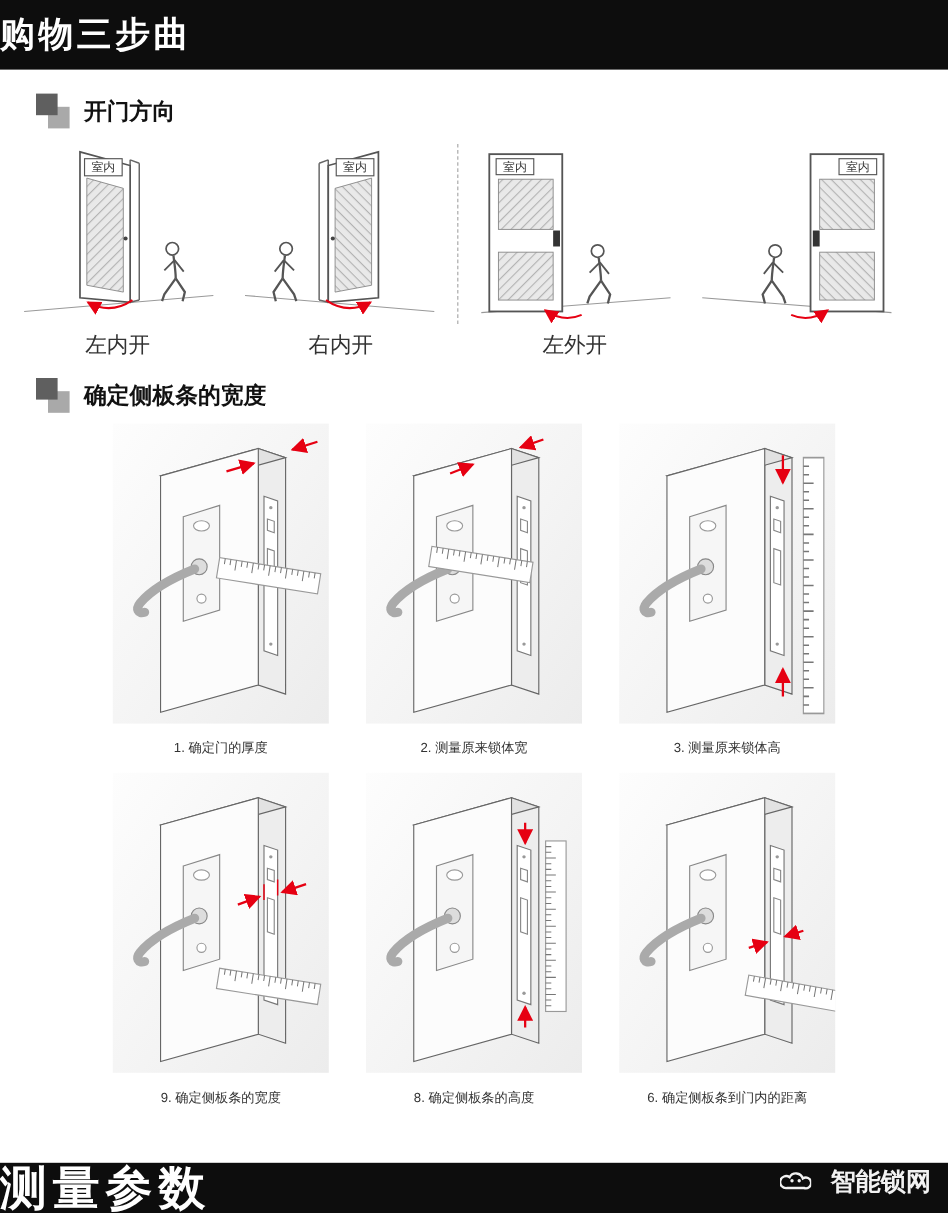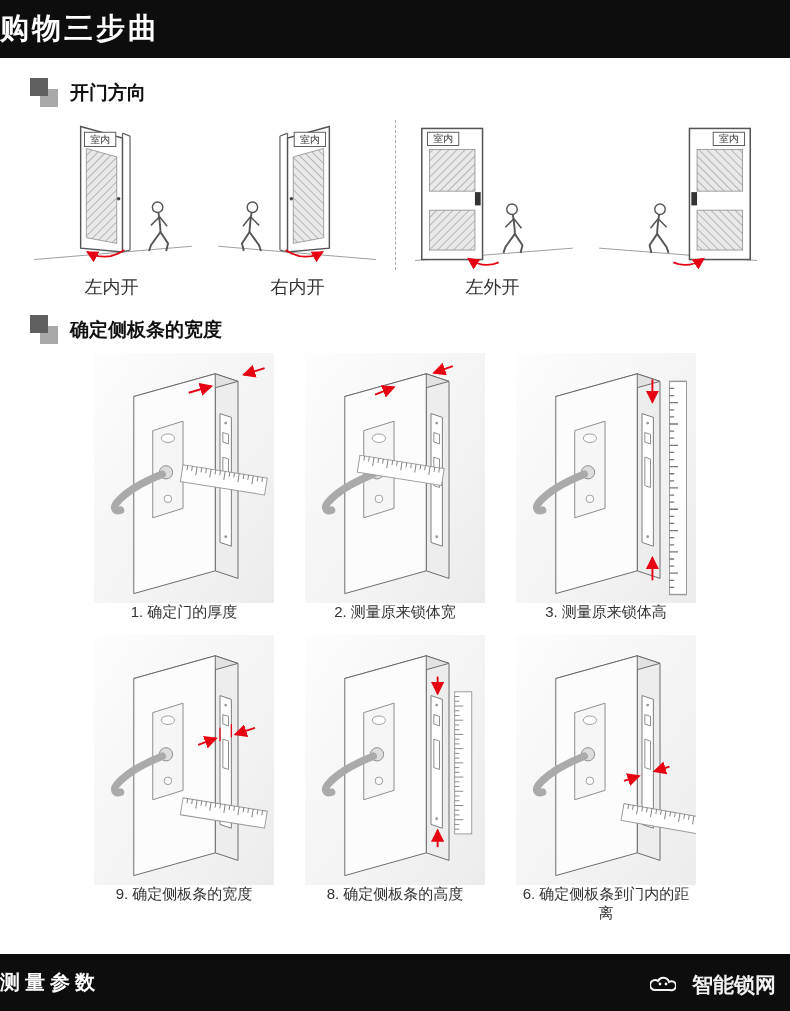--- a/index.html
+++ b/index.html
@@ -2,40 +2,40 @@
 <html><head>
 <meta charset="utf-8">
 <style>
   *{margin:0;padding:0;box-sizing:border-box}
   html,body{background:#fff}
   body{font-family:"Liberation Sans","DejaVu Sans",sans-serif;color:#222}
   .page{position:relative;width:790px;height:1011px;margin:0 auto;background:#fff;overflow:hidden}
 
   .banner{background:#0d0d0d;color:#fff;display:flex;align-items:center;justify-content:flex-start;font-weight:bold}
   .banner.top{height:58px;font-size:29px;letter-spacing:3px}
-  .banner.bottom{position:absolute;left:0;right:0;bottom:0;height:57px;font-size:20px;letter-spacing:5px}
+  .banner.bottom{position:absolute;left:0;right:0;bottom:0;height:42px;font-size:39px;letter-spacing:5px}
 
   .sec-head{display:flex;align-items:center;gap:10px;margin:20px 0 4px 30px}
   .sq{position:relative;width:30px;height:30px;flex:0 0 auto}
   .sq i{position:absolute;display:block;width:18px;height:18px}
   .sq .b{left:10px;top:11px;background:#a9a9a9}
   .sq .f{left:0;top:0;background:#5f5f5f}
   .sec-title{font-size:19px;font-weight:bold;color:#111}
 
-  .doors{display:flex;align-items:flex-start;justify-content:center;gap:2px;padding:6px 6px 0}
+  .doors{display:flex;align-items:flex-start;justify-content:flex-start;gap:2px;padding:6px 6px 0}
   .door-cell{width:184px;text-align:center}
   .door-cell svg{width:184px;height:152px;display:block}
   .door-cap{font-size:18px;color:#333;margin-top:5px}
   .doors-divider{border-left:1px dashed #aaa;height:150px;margin:2px 3px 0;align-self:flex-start}
 
   .grid{display:grid;grid-template-columns:repeat(3,180px);column-gap:31px;row-gap:13px;justify-content:center;margin-top:8px}
   .panel{width:180px;text-align:center}
   .panel-art{width:180px;height:250px;background:linear-gradient(125deg,#fdfdfd 0%,#f4f4f4 55%,#ececec 100%)}
   .panel-art svg{width:100%;height:100%;display:block}
-  .panel-cap{font-size:15px;color:#333;margin-top:0}
+  .panel-cap{font-size:11px;color:#333;margin-top:13px}
 
   .red{stroke:#e60012;stroke-width:2;fill:none}
   .redthin{stroke:#e60012;stroke-width:1.3;fill:none}
   svg text{font-size:10.5px;fill:#333}
 
   .wm{position:absolute;right:14px;bottom:12px;display:flex;align-items:center;gap:16px;color:#f2f2f2;font-weight:bold;font-size:21px;z-index:5}
 </style>
 </head>
 <body>
 

